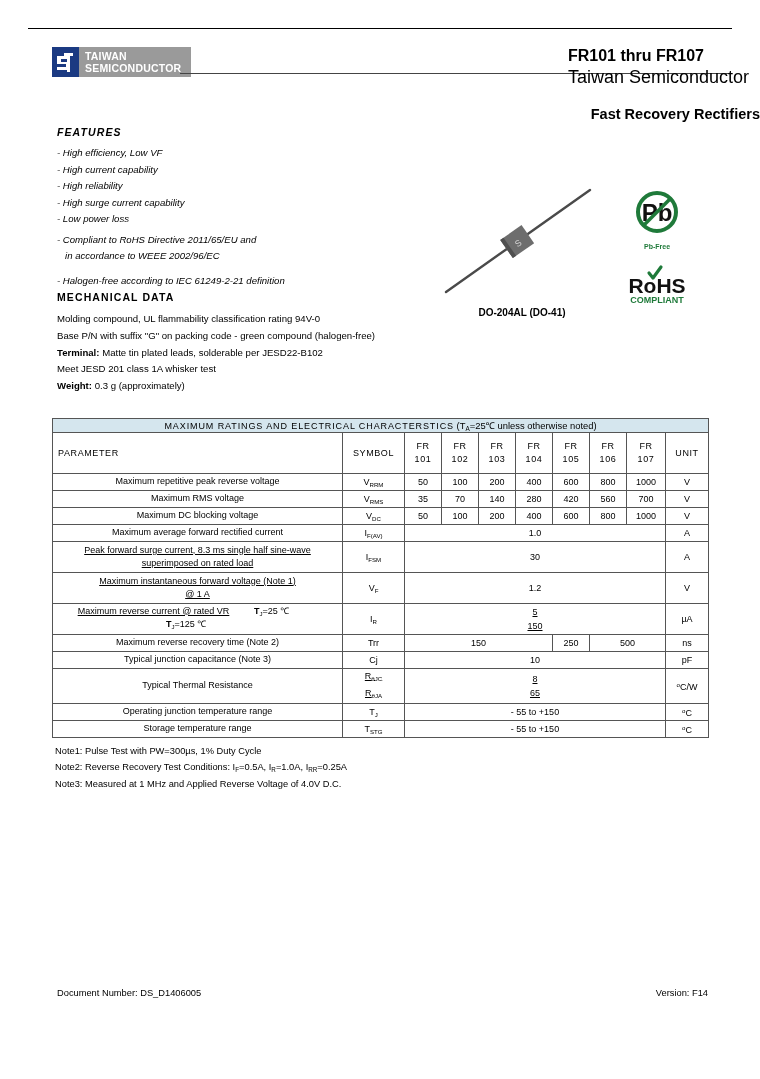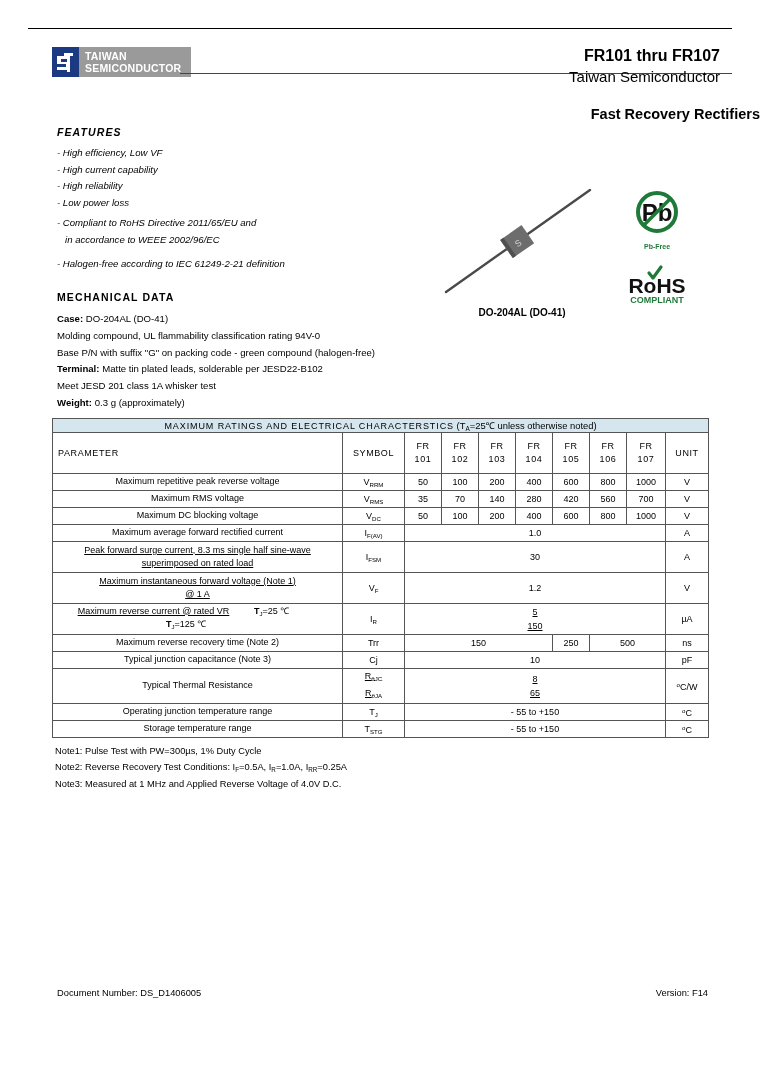--- a/index.html
+++ b/index.html
@@ -64,30 +64,30 @@
     letter-spacing: 0.2px;
   }
   .header-rule {
     position: absolute;
     left: 180px; top: 73px;
     width: 552px; height: 1px;
     background: #444;
   }
   .title-right {
     position: absolute;
-    right: 40px; top: 46px;
-    text-align: right;
+    right: 11px; top: 46px;
+    text-align: left;
   }
   .title-right .t1 {
     font-size: 16px;
     font-weight: bold;
     line-height: 20px;
   }
   .title-right .t2 {
-    font-size: 15px;
+    font-size: 18px;
     line-height: 18px;
     margin-top: 2px;
   }
 
   
   .doc-title {
     position: absolute;
     left: 0; top: 106px;
     width: 760px;
     text-align: right;
@@ -270,20 +270,21 @@
     <div class="t2">Taiwan Semiconductor</div>
   </div>
 
   <div class="doc-title">Fast Recovery Rectifiers</div>
 
   <div class="features">
     <div class="sec-head">FEATURES</div>
     <div class="feat-item">- High efficiency, Low VF</div>
     <div class="feat-item">- High current capability</div>
     <div class="feat-item">- High reliability</div>
+    <div class="feat-item">- High surge current capability</div>
     <div class="feat-item">- Low power loss</div>
     <div class="feat-item" style="margin-top:4px;">- Compliant to RoHS Directive 2011/65/EU and</div>
     <div class="feat-item">   in accordance to WEEE 2002/96/EC</div>
     <div class="feat-item" style="margin-top:8px;">- Halogen-free according to IEC 61249-2-21 definition</div>
   </div>
 
   <div class="pkg">
     <svg width="180" height="120" viewBox="0 0 180 120">
       <line x1="14" y1="110" x2="158" y2="8" stroke="#4a4a4a" stroke-width="2.4" stroke-linecap="round"></line>
       <g transform="rotate(-35 86 59)">
@@ -307,23 +308,20 @@
   <div class="rohs">
     <svg width="70" height="44" viewBox="0 0 70 44">
       <path d="M27 11 l4 5 l8 -11" fill="none" stroke="#1f7a3a" stroke-width="3.2" stroke-linecap="round" stroke-linejoin="round"></path>
       <text x="35" y="31" font-family="'Liberation Sans', sans-serif" font-size="21" font-weight="bold" fill="#111111" text-anchor="middle">RoHS</text>
       <text x="35" y="41" font-family="'Liberation Sans', sans-serif" font-size="9" font-weight="bold" fill="#1f7a3a" text-anchor="middle">COMPLIANT</text>
     </svg>
   </div>
 
   <div class="mech">
     <div class="sec-head">MECHANICAL DATA</div>
-    <div class="mech-item">
-      <b>Case:</b><span> DO-204AL (DO-41)</span>
-    </div>
     <div class="mech-item">Molding compound, UL flammability classification rating 94V-0</div>
     <div class="mech-item">Base P/N with suffix "G" on packing code - green compound (halogen-free)</div>
     <div class="mech-item">
       <b>Terminal:</b><span> Matte tin plated leads, solderable per JESD22-B102</span>
     </div>
     <div class="mech-item">Meet JESD 201 class 1A whisker test</div>
     <div class="mech-item">
       <b>Weight:</b><span> 0.3 g (approximately)</span>
     </div>
   </div>

